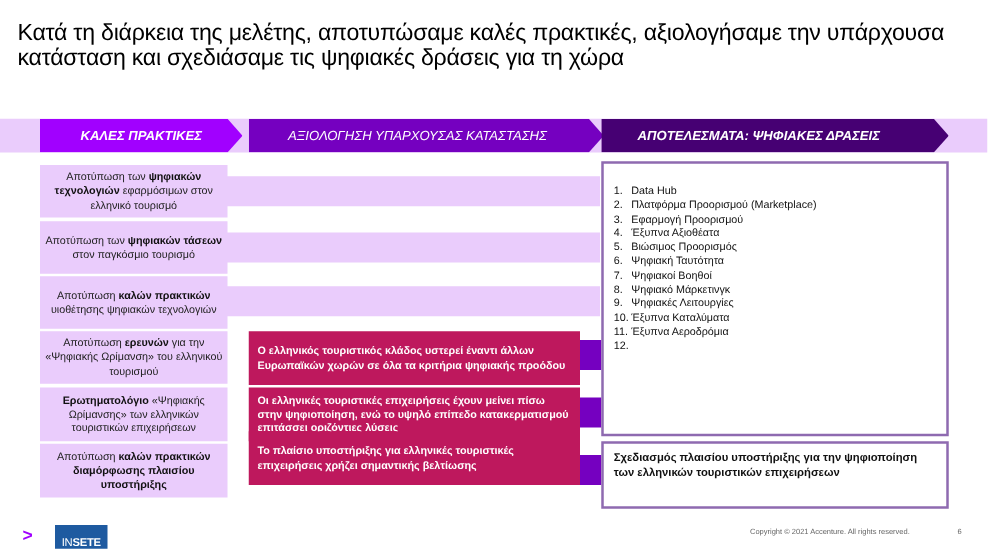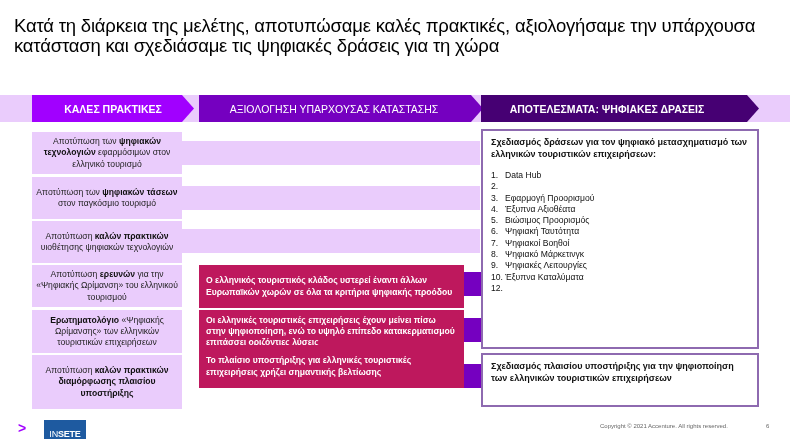--- a/index.html
+++ b/index.html
@@ -15,21 +15,21 @@
   .band { position: absolute; left: 0; top: 95px; width: 790px; height: 27px; background: #eaccfc; }
   .chev {
     position: absolute; top: 95px; height: 27px;
     color: #fff; font-size: 10.5px; font-weight: bold;
     display: flex; align-items: center; justify-content: center;
     clip-path: polygon(0 0, calc(100% - 12px) 0, 100% 50%, calc(100% - 12px) 100%, 0 100%);
   }
   .chev1 { left: 32px; width: 162px; background: #a100ff; font-weight: bold; }
   .chev2 { left: 199px; width: 284px; background: #7500c0; font-weight: normal; padding-right: 14px; }
   .chev3 { left: 481px; width: 278px; background: #460073; padding-right: 26px; }
-  .chev span { display: block; }
+  .chev span { display: block; font-style: italic; }
 
   .connector { position: absolute; left: 180px; width: 300px; height: 24px; background: #eaccfc; }
 
   .lbox {
     position: absolute; left: 32px; width: 150px;
     background: #eaccfc; font-size: 8.6px; line-height: 11.3px;
     text-align: center; color: #222;
     display: flex; align-items: center; justify-content: center; padding: 2px 4px;
   }
   .lbox b { font-weight: bold; color: #111; }
@@ -89,47 +89,47 @@
 </div>
 <div class="lbox" style="top:221px;height:42px;">
   <div><span>Αποτύπωση </span><b>καλών πρακτικών</b><span> υιοθέτησης ψηφιακών τεχνολογιών</span></div>
 </div>
 <div class="lbox" style="top:265px;height:42px;">
   <div><span>Αποτύπωση </span><b>ερευνών</b><span> για την «Ψηφιακής Ωρίμανση» του ελληνικού τουρισμού</span></div>
 </div>
 <div class="lbox" style="top:310px;height:43px;">
   <div><b>Ερωτηματολόγιο</b><span> «Ψηφιακής Ωρίμανσης» των ελληνικών τουριστικών επιχειρήσεων</span></div>
 </div>
-<div class="lbox" style="top:355px;height:54px;">
+<div class="lbox" style="top:355px;height:43px;">
   <div><span>Αποτύπωση </span><b>καλών πρακτικών διαμόρφωσης πλαισίου υποστήριξης</b></div>
 </div>
 
 <div class="mconn" style="top:272px;"></div>
 <div class="mconn" style="top:318px;"></div>
 <div class="mconn" style="top:364px;"></div>
 
 <div class="mbox" style="top:265px;height:43px;">
     <span>Ο ελληνικός τουριστικός κλάδος υστερεί έναντι άλλων Ευρωπαϊκών χωρών σε όλα τα κριτήρια ψηφιακής προόδου</span>
   </div>
 <div class="mbox" style="top:310px;height:43px;">
     <span>Οι ελληνικές τουριστικές επιχειρήσεις έχουν μείνει πίσω στην ψηφιοποίηση, ενώ το υψηλό επίπεδο κατακερματισμού επιτάσσει οριζόντιες λύσεις</span>
   </div>
 <div class="mbox" style="top:345px;height:43px;">
     <span>Το πλαίσιο υποστήριξης για ελληνικές τουριστικές επιχειρήσεις χρήζει σημαντικής βελτίωσης</span>
   </div>
 
 <div class="rbox" style="top:129px;height:220px;">
-  <div class="head">Σχεδιασμός δράσεων για τον ψηφιακό μετασχηματισμό των ελληνικών τουριστικών επιχειρήσεων:</div>
   <ol>
     <li>
         <span class="num">1.</span>
         <span>Data Hub</span>
       </li>
     <li>
         <span class="num">2.</span>
+        <span>Πλατφόρμα Προορισμού (Marketplace)</span>
       </li>
     <li>
         <span class="num">3.</span>
         <span>Εφαρμογή Προορισμού</span>
       </li>
     <li>
         <span class="num">4.</span>
         <span>Έξυπνα Αξιοθέατα</span>
       </li>
     <li>
@@ -150,20 +150,24 @@
       </li>
     <li>
         <span class="num">9.</span>
         <span>Ψηφιακές Λειτουργίες</span>
       </li>
     <li>
         <span class="num">10.</span>
         <span>Έξυπνα Καταλύματα</span>
       </li>
     <li>
+        <span class="num">11.</span>
+        <span>Έξυπνα Αεροδρόμια</span>
+      </li>
+    <li>
         <span class="num">12.</span>
       </li>
   </ol>
 </div>
 <div class="rbox" style="top:353px;height:54px;">
   <div class="head">Σχεδιασμός πλαισίου υποστήριξης για την ψηφιοποίηση των ελληνικών τουριστικών επιχειρήσεων</div>
 </div>
 
 <div class="footer-logo">&gt;</div>
 <div class="insete">

